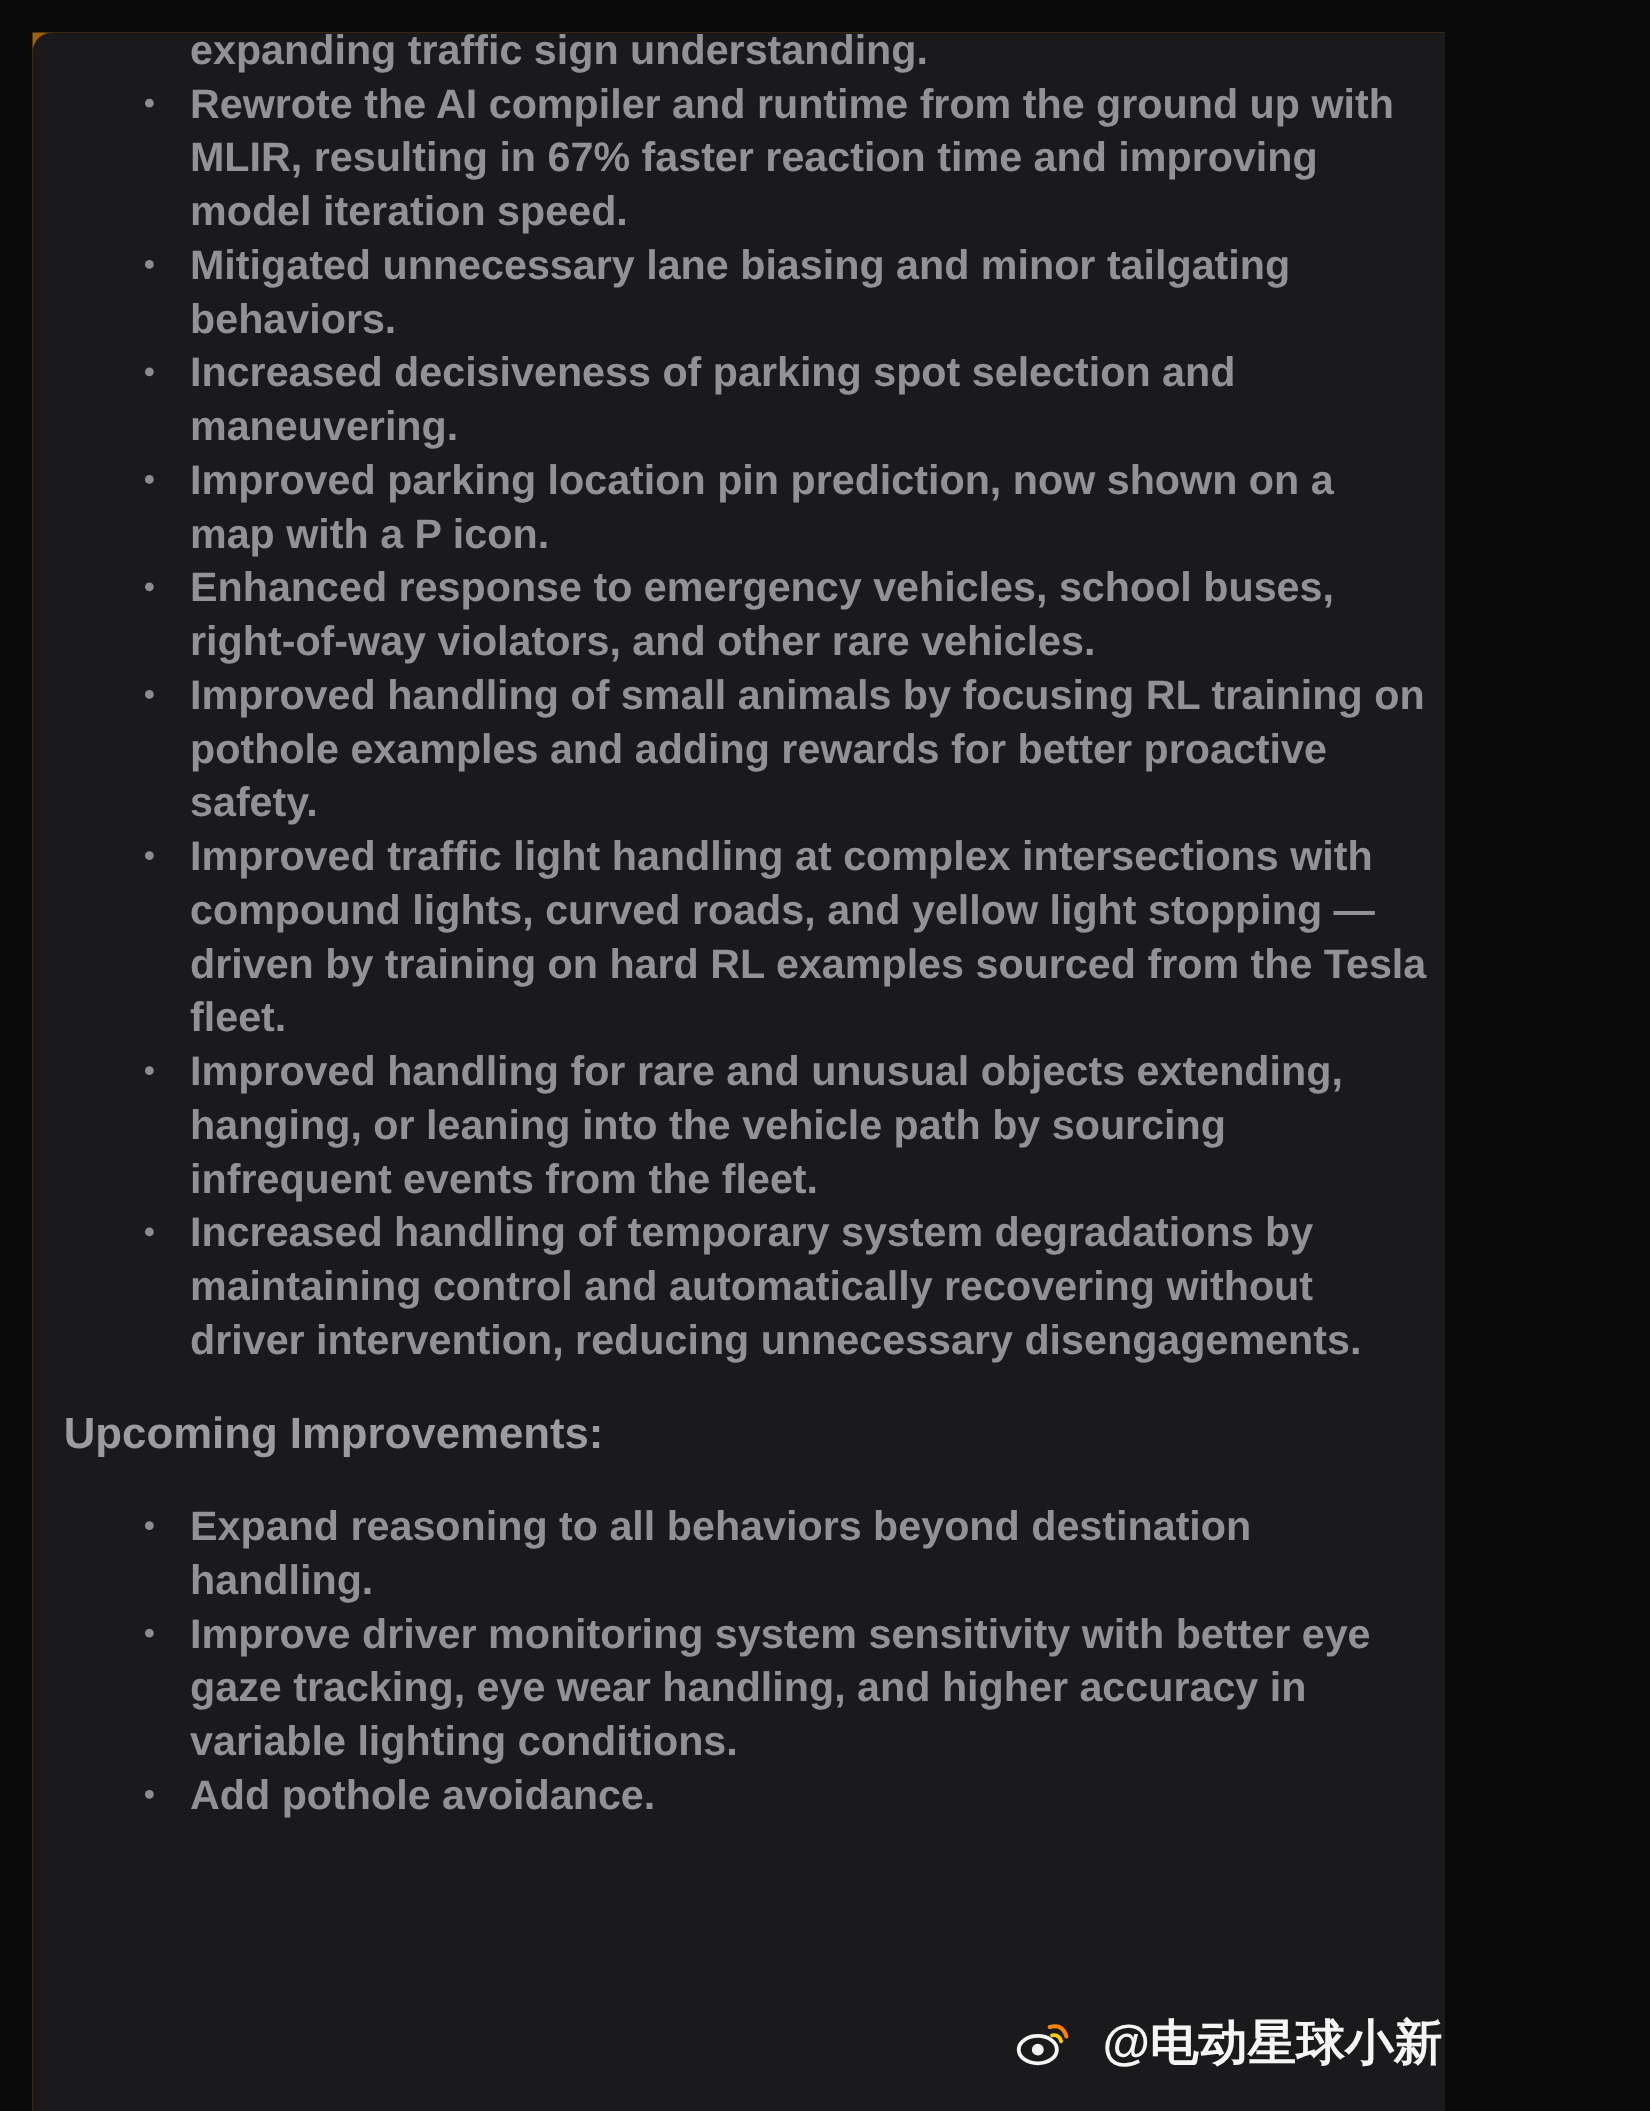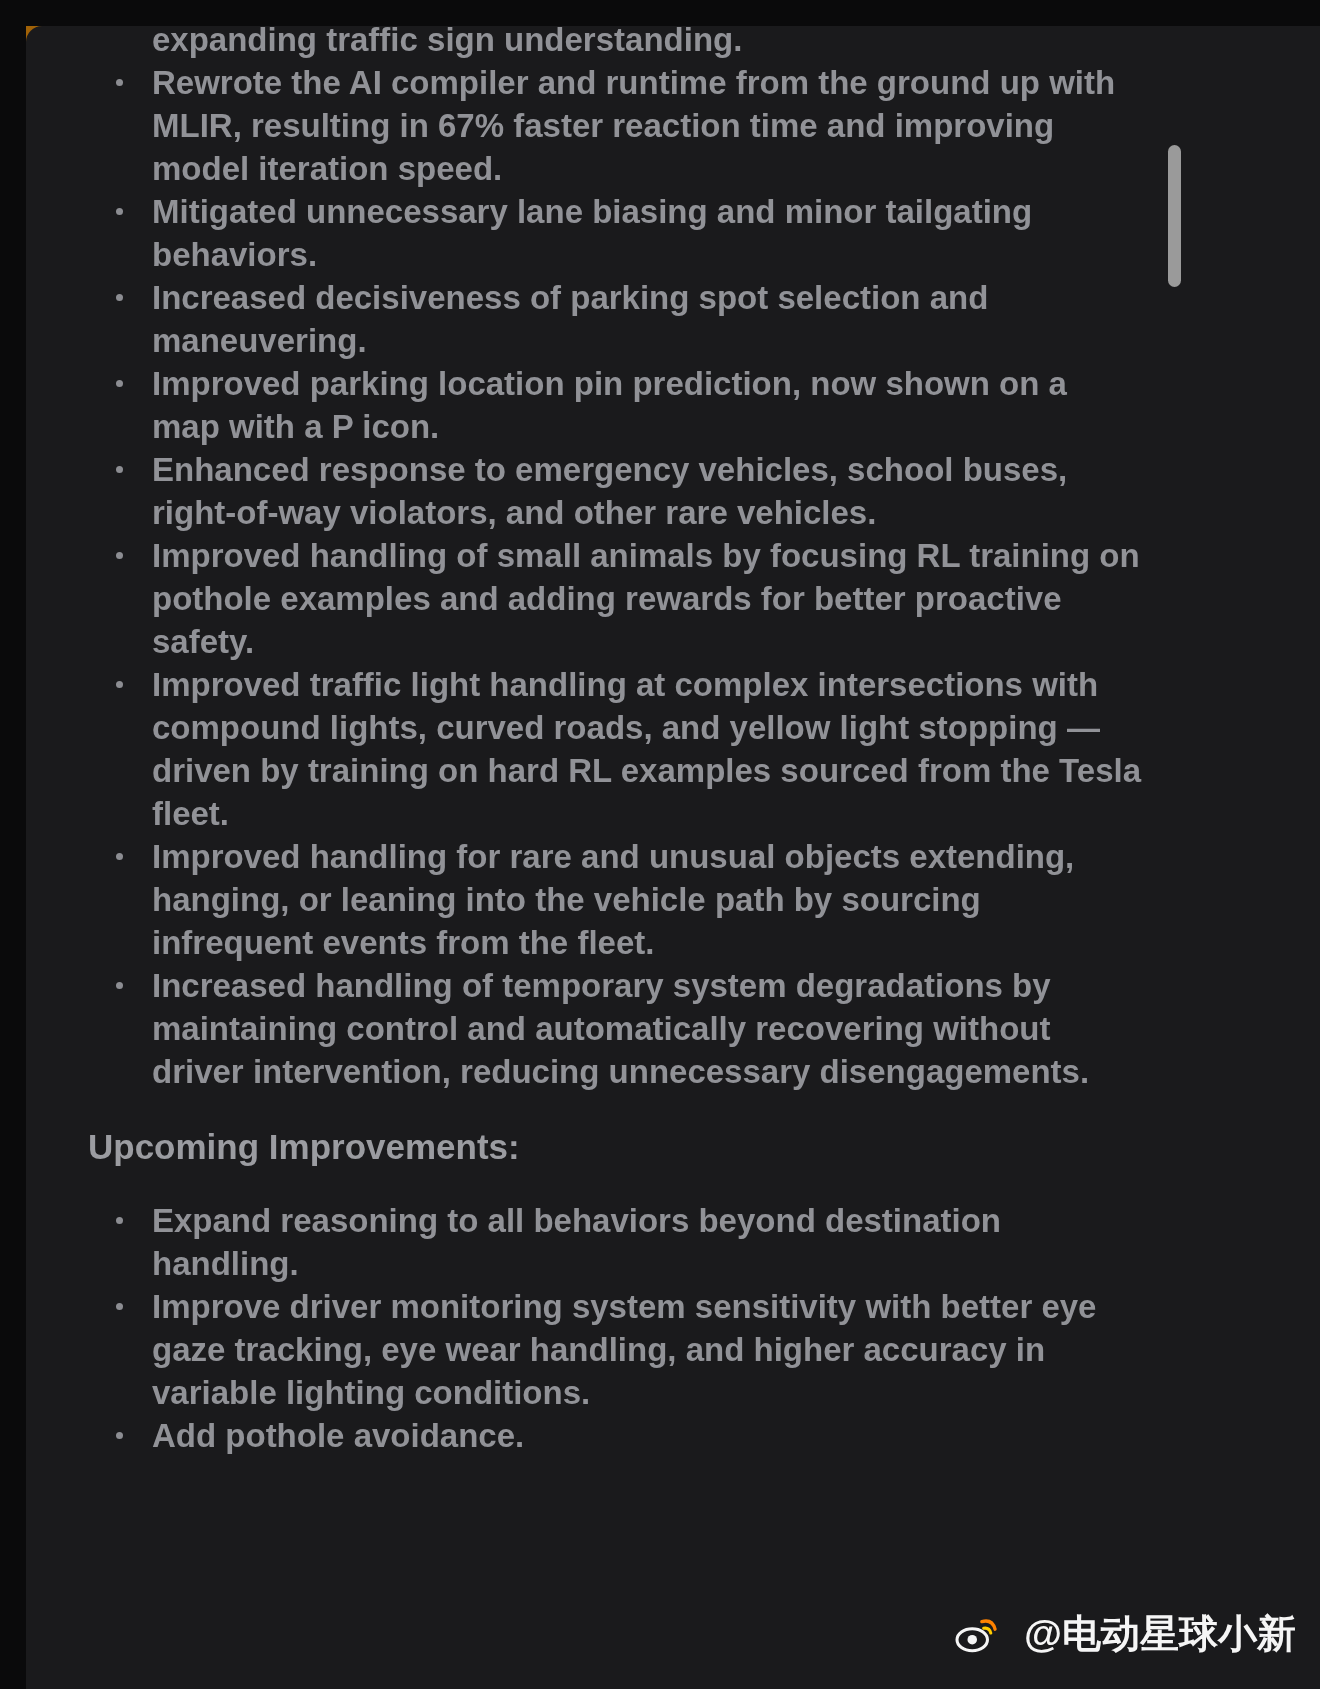--- a/index.html
+++ b/index.html
@@ -3,21 +3,21 @@
 <meta charset="utf-8">
 <style>
   html, body {
     margin: 0;
     padding: 0;
     background: #09090a;
     font-family: "Liberation Sans", sans-serif;
   }
   .screen {
     position: relative;
-    width: 1320px;
+    width: 1156px;
     height: 1689px;
     background: #a16207;
     overflow: hidden;
   }
   .top-edge {
     position: absolute;
     left: 0; top: 0;
     width: 1320px; height: 26px;
     background: #0a0a0b;
   }
@@ -60,38 +60,38 @@
   .dot {
     position: absolute;
     left: -36px;
     top: 18px;
     width: 7px;
     height: 7px;
     border-radius: 50%;
     background: #8c8d92;
   }
   h2.upcoming {
-    margin: 32px 0 30px 62px;
+    margin: 32px 0 30px 25px;
     font-size: 35px;
     line-height: 44px;
     font-weight: bold;
     color: #9b9ca1;
   }
   .scrollbar-thumb {
     position: absolute;
     left: 1168px;
     top: 145px;
     width: 13px;
     height: 142px;
     border-radius: 7px;
     background: #9a9a9a;
   }
   .watermark {
     position: absolute;
-    right: 24px;
+    right: 2px;
     bottom: 28px;
     display: flex;
     align-items: center;
     gap: 24px;
     color: #f5f5f5;
     font-size: 39px;
     font-weight: bold;
     white-space: nowrap;
   }
   .wicon {

